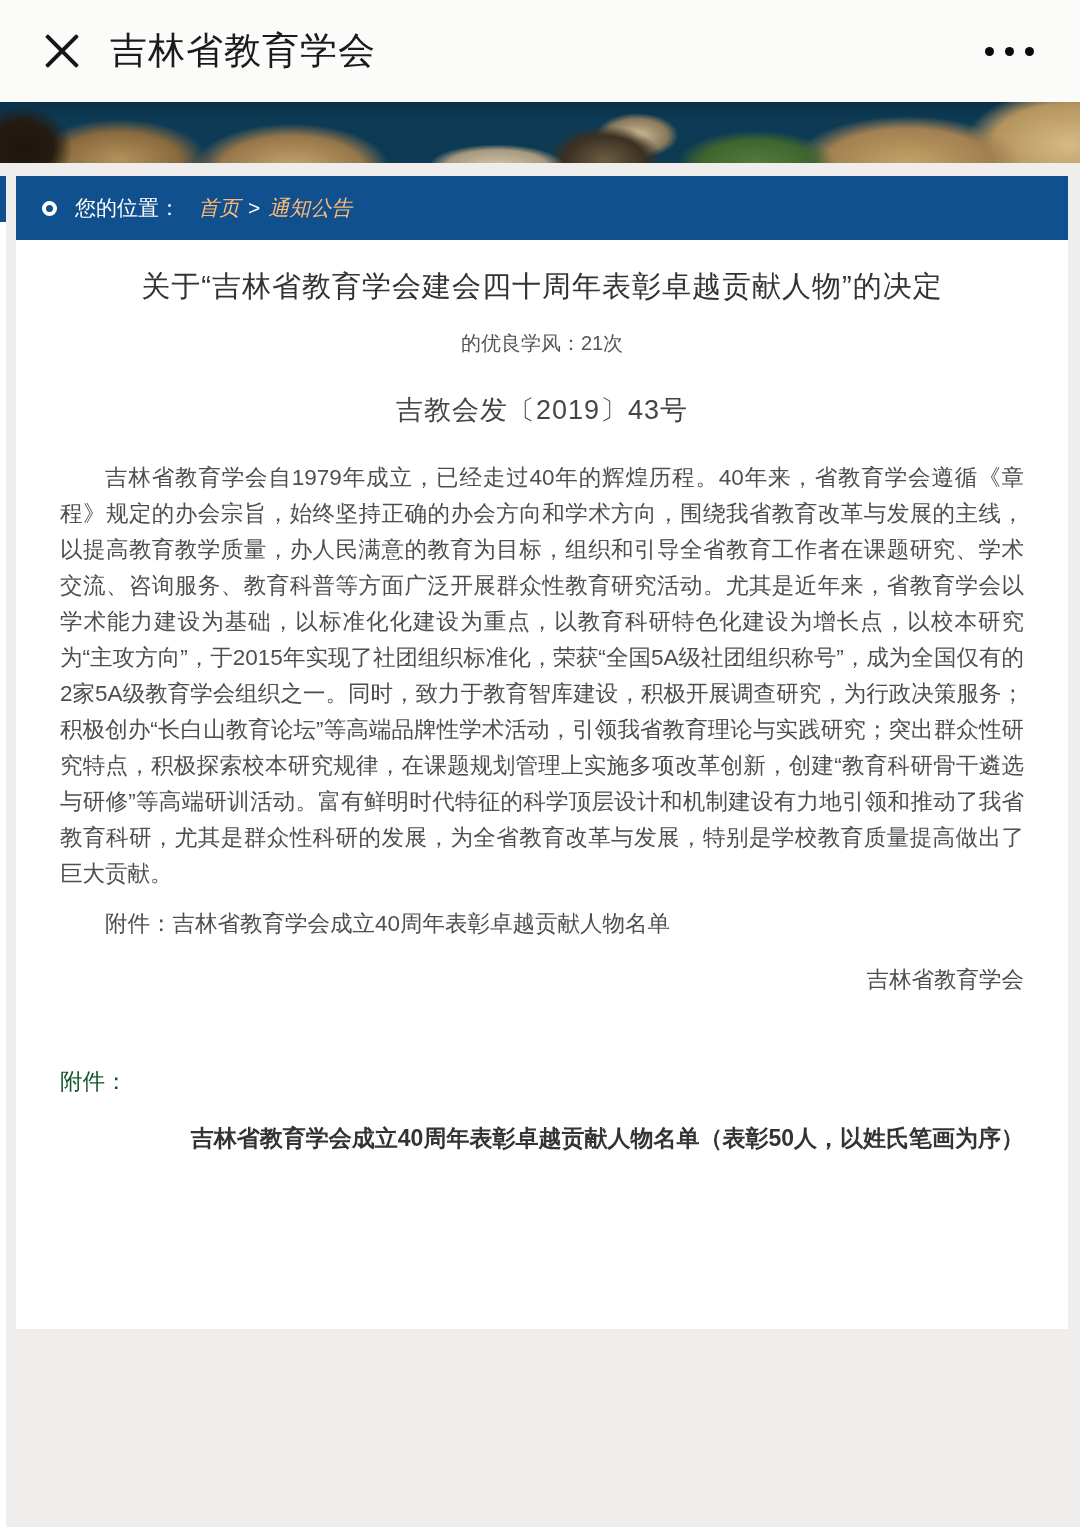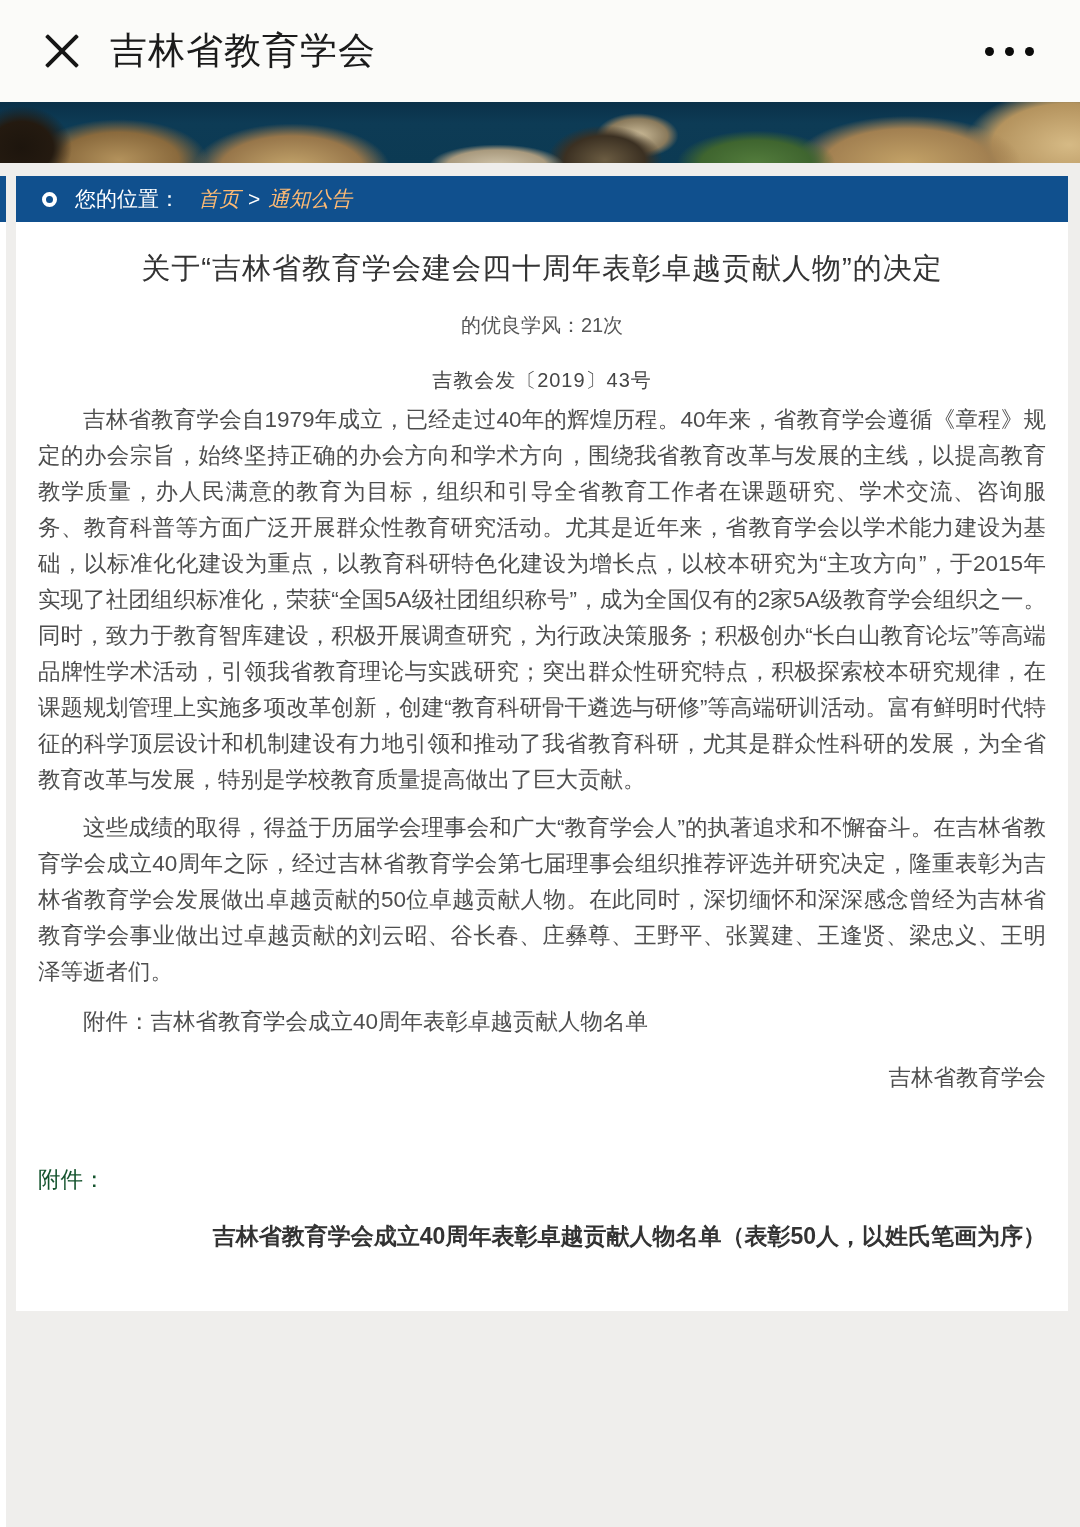--- a/index.html
+++ b/index.html
@@ -43,52 +43,52 @@
   }
 
   
   .stub-blue  { position:absolute; left:0; top:176px; width:6px; height:46px; background:#10508e; }
   .stub-white { position:absolute; left:0; top:222px; width:6px; height:1305px; background:#ffffff; }
 
   
   .main-col { margin:13px 12px 0 16px; }
 
   .crumb-bar {
-    height:46px; background:#10508e; color:#ffffff;
+    height:64px; background:#10508e; color:#ffffff;
     display:flex; align-items:center; padding:0 26px;
     font-size:21px;
   }
   .crumb-ring {
     width:15px; height:15px; border:4px solid #ffffff; border-radius:50%;
     background:transparent; margin-right:18px; flex:0 0 auto;
   }
   .crumb-label { margin-right:18px; }
   .crumb-link { color:#fdba74; text-decoration:none; cursor:pointer;font-style:italic; }
   .crumb-sep { margin:0 8px; }
 
   
   .card {
     background:#ffffff; height:1089px; overflow:hidden;
-    padding:26px 22px 9px;
+    padding:26px 44px 9px;
   }
   .article-title {
     text-align:center; font-size:29px; line-height:40px;
     color:#333333; font-weight:400; letter-spacing:1px; margin:0;
   }
   .meta-row {
     display:flex; justify-content:center; gap:140px;
     margin-top:24px; font-size:20px; color:#555555;
   }
-  .doc-number { text-align:center; margin-top:28px; font-size:20px; color:#454545; letter-spacing:1px; }
+  .doc-number { text-align:center; margin-top:35px; font-size:27px; color:#454545; letter-spacing:1px; }
 
   .body-text p {
     margin:12px 0 0; font-size:22.5px; line-height:36px;
     color:#4e4e4e; text-align:justify; text-indent:2em;
   }
-  .body-text p.p-first { margin-top:8px; }
+  .body-text p.p-first { margin-top:32px; }
   .attachment-inline { margin-top:14px !important; }
 
   .signature { text-align:right; margin-top:20px; font-size:22.5px; line-height:36px; color:#4e4e4e; }
   .sign-date { text-align:right; margin-top:22px; font-size:22.5px; line-height:36px; color:#4e4e4e; }
 
   .attachment-label { margin-top:66px; font-size:22.5px; line-height:36px; color:#14532d; }
   .attachment-title {
     margin-top:20px; text-align:right; font-size:23px; line-height:36px;
     font-weight:700; color:#333333;
   }
@@ -128,21 +128,20 @@
     <div class="meta-row">
       <span>
         <span>的优良学风：</span><span>21次</span>
       </span>
     </div>
 
     <div class="doc-number">吉教会发〔2019〕43号</div>
 
     <div class="body-text">
       <p class="p-first">吉林省教育学会自1979年成立，已经走过40年的辉煌历程。40年来，省教育学会遵循《章程》规定的办会宗旨，始终坚持正确的办会方向和学术方向，围绕我省教育改革与发展的主线，以提高教育教学质量，办人民满意的教育为目标，组织和引导全省教育工作者在课题研究、学术交流、咨询服务、教育科普等方面广泛开展群众性教育研究活动。尤其是近年来，省教育学会以学术能力建设为基础，以标准化化建设为重点，以教育科研特色化建设为增长点，以校本研究为“主攻方向”，于2015年实现了社团组织标准化，荣获“全国5A级社团组织称号”，成为全国仅有的2家5A级教育学会组织之一。同时，致力于教育智库建设，积极开展调查研究，为行政决策服务；积极创办“长白山教育论坛”等高端品牌性学术活动，引领我省教育理论与实践研究；突出群众性研究特点，积极探索校本研究规律，在课题规划管理上实施多项改革创新，创建“教育科研骨干遴选与研修”等高端研训活动。富有鲜明时代特征的科学顶层设计和机制建设有力地引领和推动了我省教育科研，尤其是群众性科研的发展，为全省教育改革与发展，特别是学校教育质量提高做出了巨大贡献。</p>
-      <p>这些成绩的取得，得益于历届学会理事会和广大“教育学会人”的执著追求和不懈奋斗。在吉林省教育学会成立40周年之际，经过吉林省教育学会第七届理事会组织推荐评选并研究决定，隆重表彰为吉林省教育学会发展做出卓越贡献的50位卓越贡献人物。在此同时，深切缅怀和深深感念曾经为吉林省教育学会事业做出过卓越贡献的刘云昭、谷长春、庄彝尊、王野平、张翼建、王逢贤、梁忠义、王明泽等逝者们。</p>
       <p class="attachment-inline">附件：吉林省教育学会成立40周年表彰卓越贡献人物名单</p>
     </div>
 
     <div class="signature">吉林省教育学会</div>
 
     <div class="attachment-label">附件：</div>
     <div class="attachment-title">吉林省教育学会成立40周年表彰卓越贡献人物名单（表彰50人，以姓氏笔画为序）</div>
 
   </div>
 </div>

